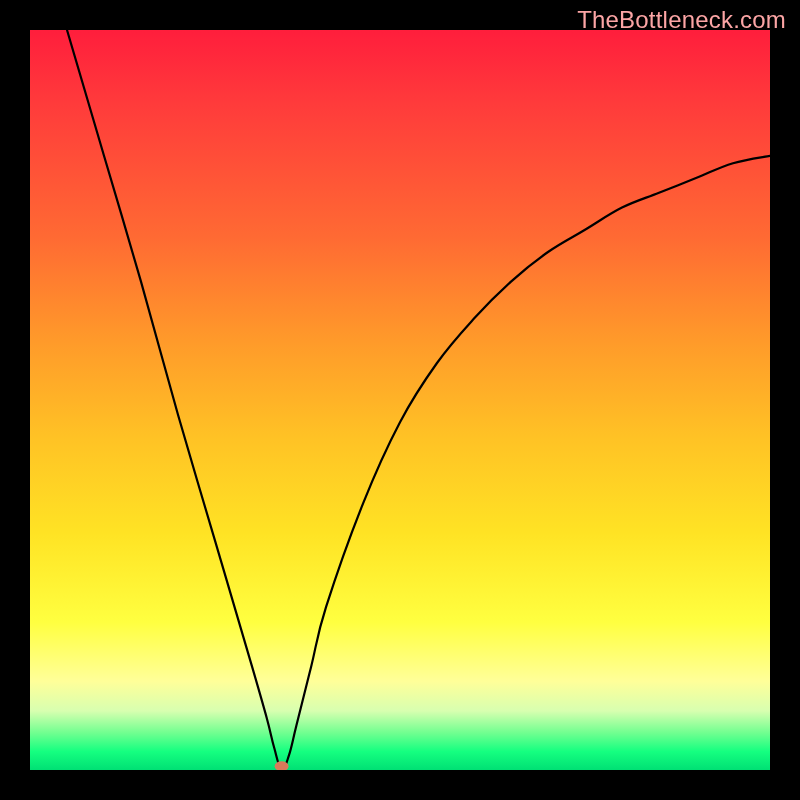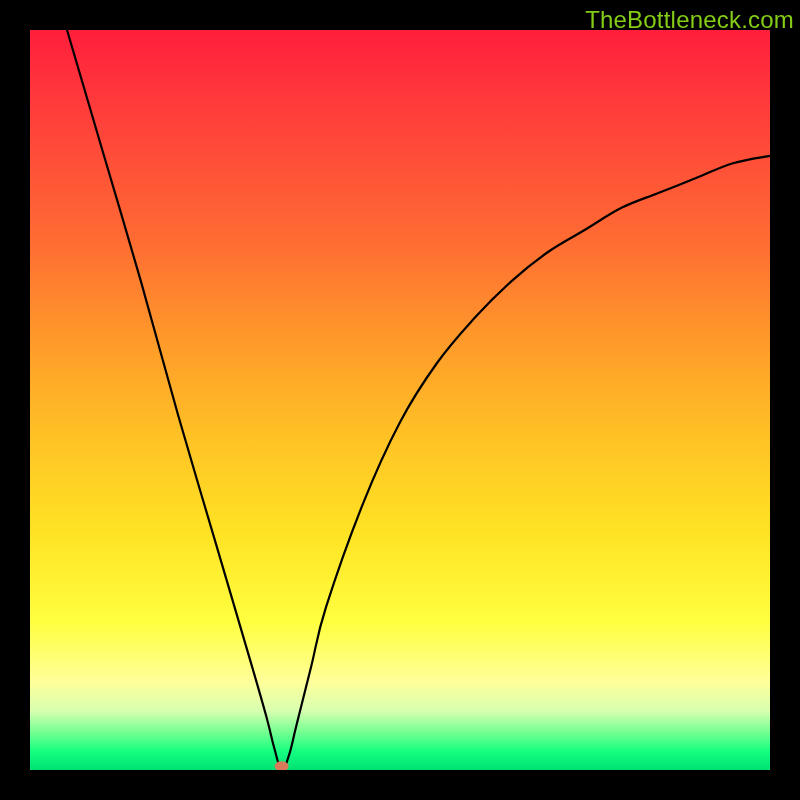--- a/index.html
+++ b/index.html
@@ -61,22 +61,22 @@
     stroke: #000;
     stroke-width: 2.2;
     stroke-linecap: round;
   }
   .marker {
     fill: #d97a5a;
   }
   .watermark {
     position: absolute;
     top: 6px;
-    right: 6px;
-    color: #84cc16;
+    right: 14px;
+    color: #fca5a5;
     font-size: 24px;
     letter-spacing: 0.2px;
     font-weight: 500;
   }
 </style>
 </head>
 <body>
 
 <div class="frame">
 

